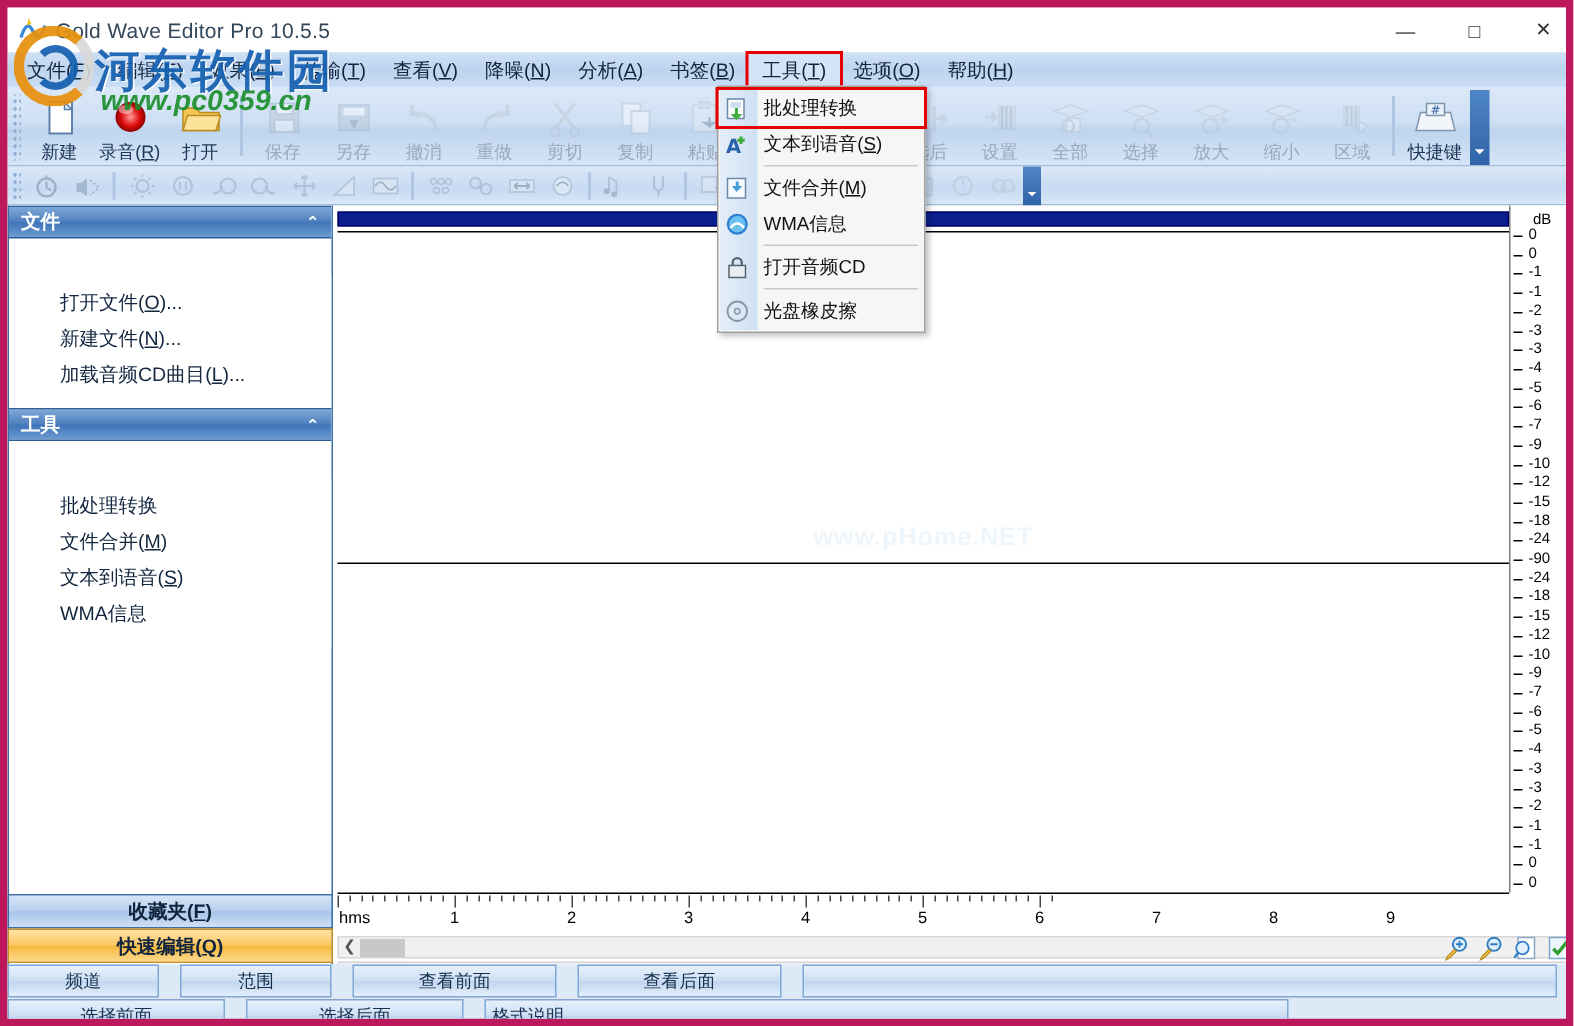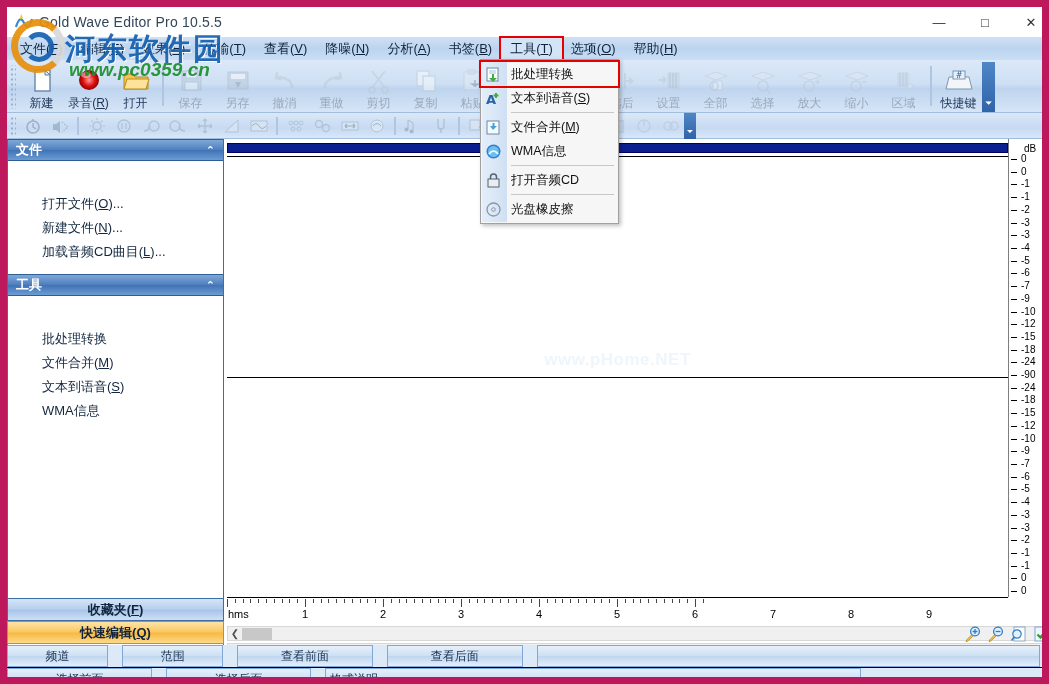--- a/index.html
+++ b/index.html
@@ -7,22 +7,22 @@
     margin: 0; padding: 0;
     width: 1049px; height: 684px;
     overflow: hidden;
     font-family: "Liberation Sans", "DejaVu Sans", sans-serif;
     font-size: 12px;
     background: #ffffff;
   }
   #app {
     position: relative;
     width: 1049px; height: 684px;
-    background: #000000;
-    border: 7px solid #be185d;
+    background: #e5e5e5;
+    border: 5px solid #be185d;
     overflow: hidden;
   }
 
   
   .titlebar {
     position: absolute; left: 0; top: 0; width: 1047px; height: 30px;
     background: #ffffff;
     display: flex; align-items: center;
   }
   .tb-icon {

